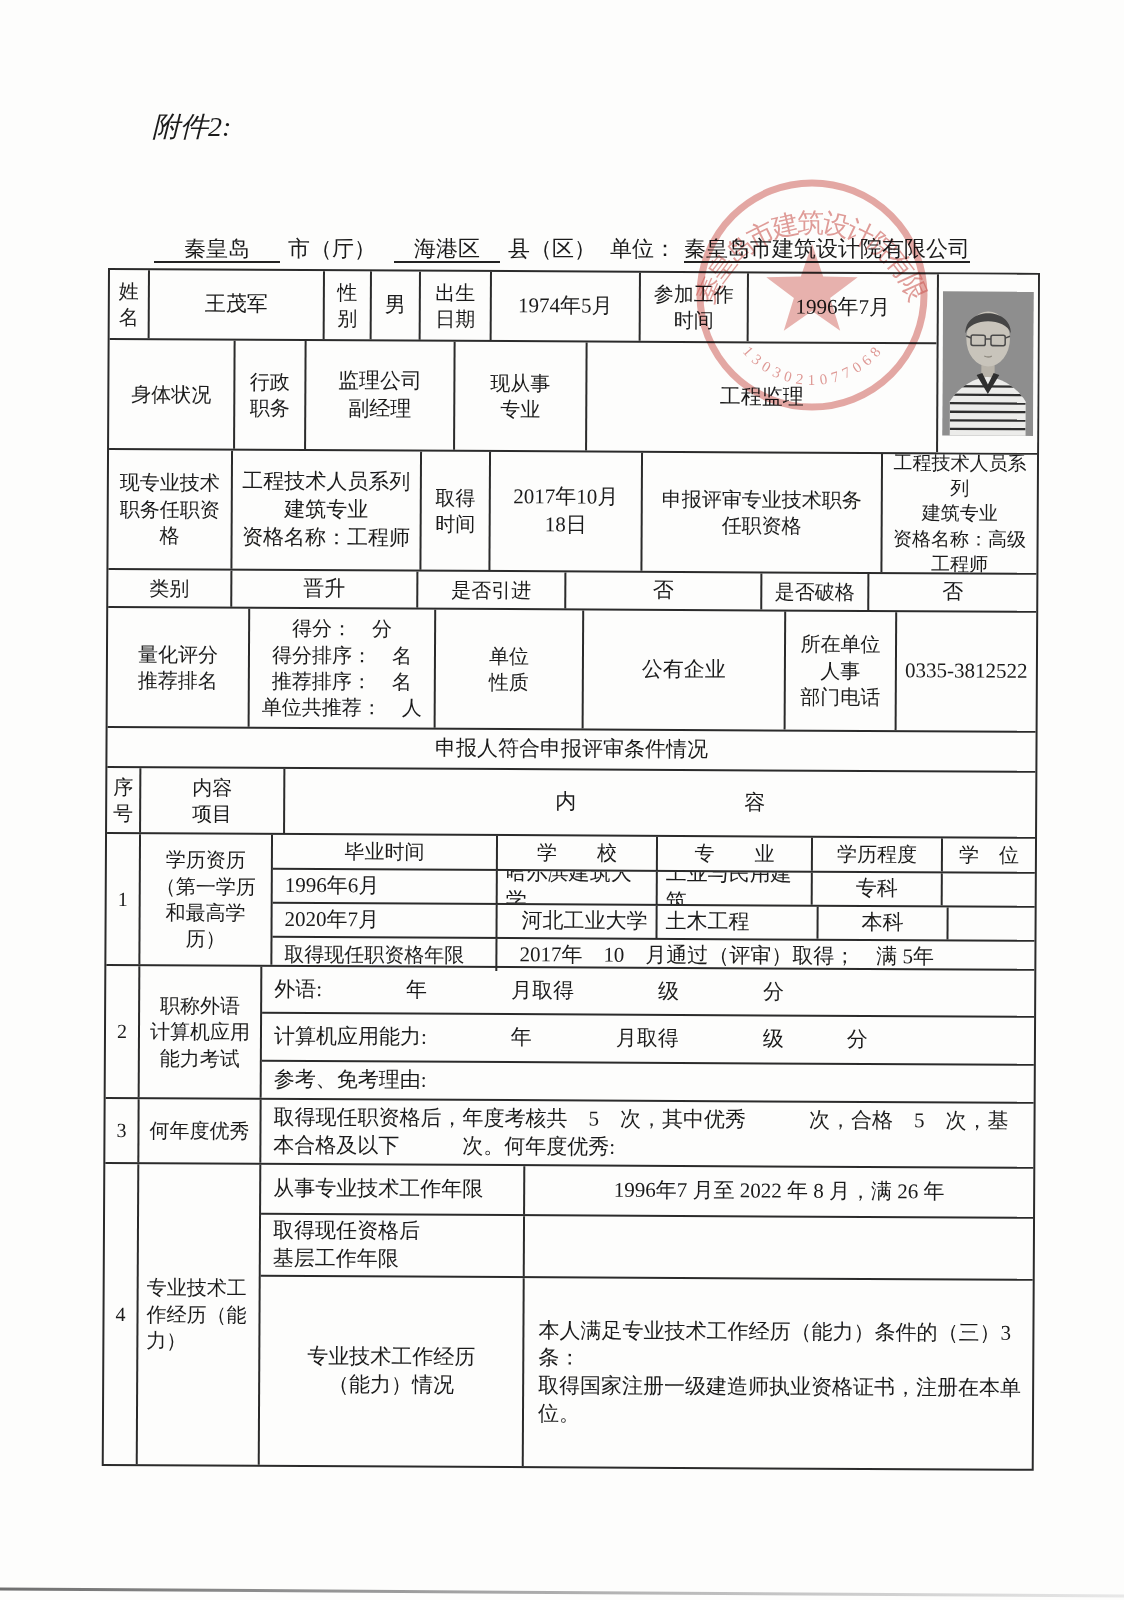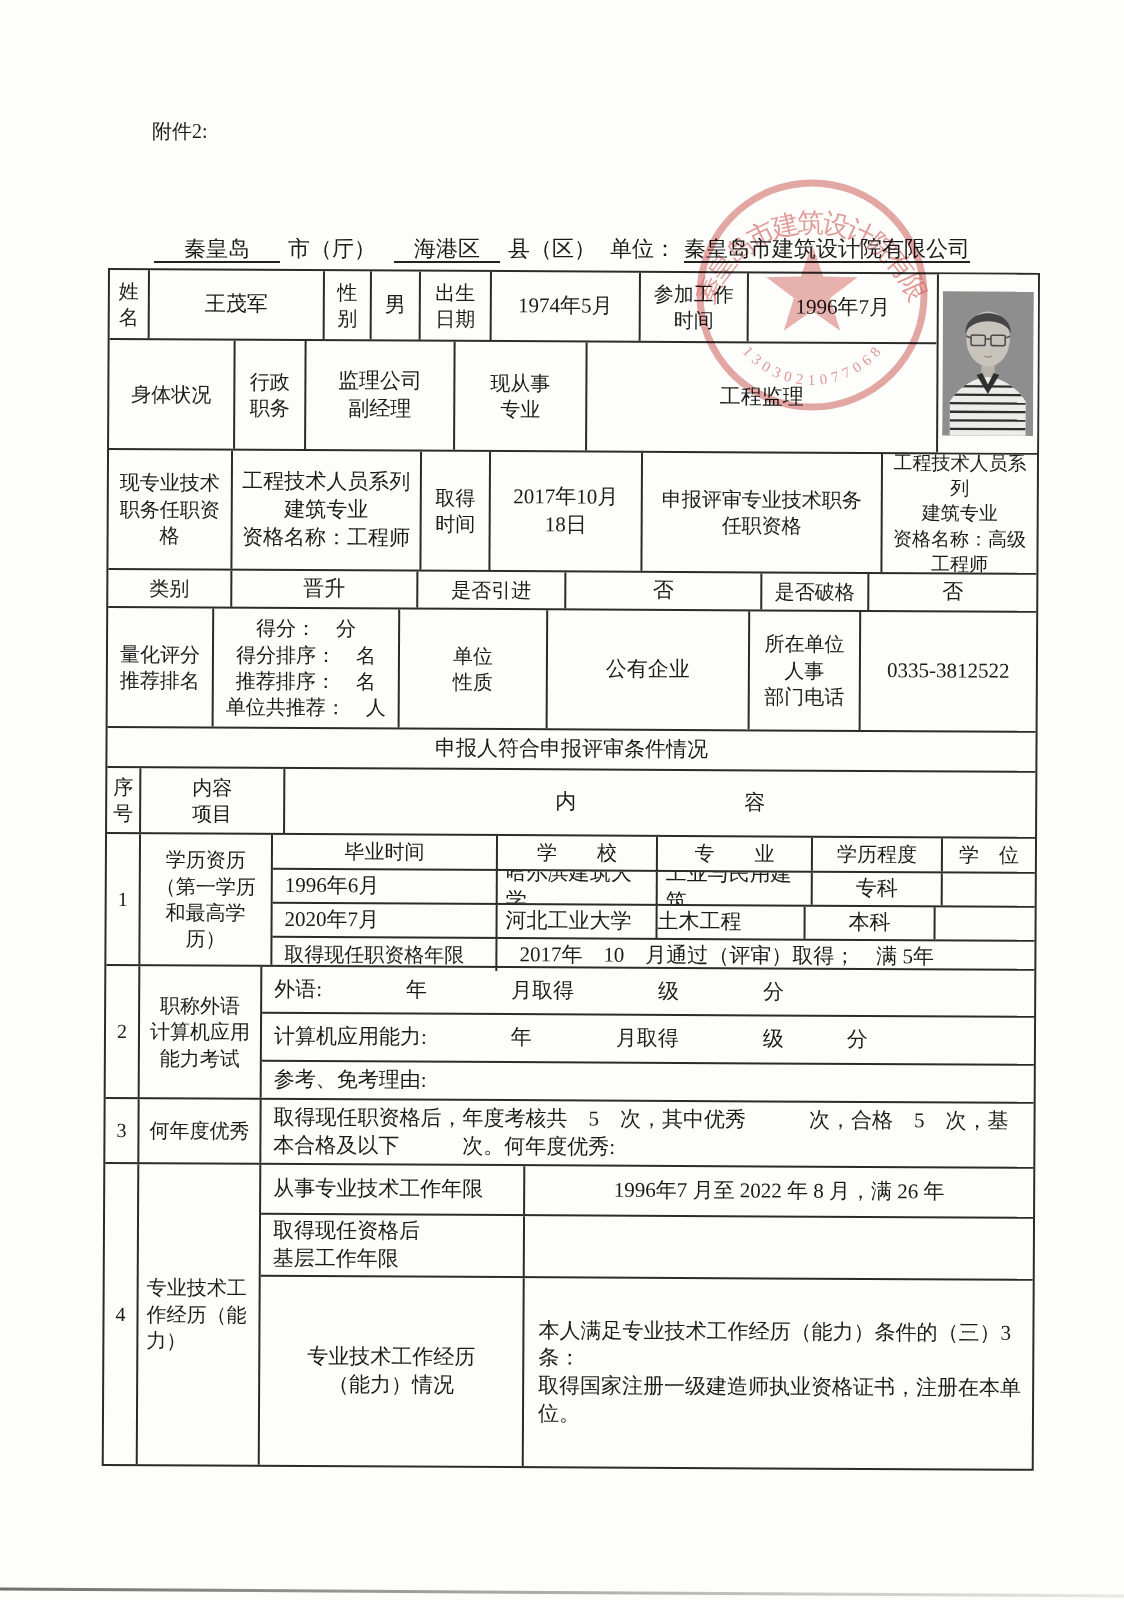--- a/index.html
+++ b/index.html
@@ -2,21 +2,21 @@
 <html><head>
 <meta charset="utf-8">
 <style>
   html,body{margin:0;padding:0;}
   .page{
     position:relative; width:1124px; height:1600px;
     background:#fdfdfc; overflow:hidden;
     font-family:"Liberation Serif","DejaVu Serif",serif;
     color:#1b1b1b;
   }
-  .attachment{position:absolute; left:152px; top:118px; font-size:20px;}
+  .attachment{position:absolute; left:152px; top:108px; font-size:28px;font-style:italic;}
   .title{position:absolute; left:0; top:182px; width:100%; text-align:center;
          font-size:27px; letter-spacing:1.5px;}
   .subtitle{position:absolute; left:0; top:234px; width:100%; text-align:center; font-size:22px;}
   .subtitle .u{border-bottom:2px solid #222;}
   .subtitle .seg{margin:0 4px;}
 
   .tbl{position:absolute; left:108px; top:268px; width:932px;
        border:2px solid #2b2b2b; transform:rotate(.3deg); transform-origin:0 0;
        box-sizing:border-box;}
   .row{display:flex; box-sizing:border-box;}
@@ -133,21 +133,21 @@
     <div class="row bt" style="height:38px">
       <div class="c" style="width:122px">类别</div>
       <div class="c bl val" style="width:186px">晋升</div>
       <div class="c bl" style="width:148px">是否引进</div>
       <div class="c bl val" style="width:196px">否</div>
       <div class="c bl" style="width:107px">是否破格</div>
       <div class="c bl val" style="flex:1">否</div>
     </div>
 
     <div class="row bt" style="height:120px">
-      <div class="c" style="width:104px">量化评分
+      <div class="c" style="width:140px">量化评分
 推荐排名</div>
       <div class="c bl" style="width:186px">得分：　分
 得分排序：　名
 推荐排序：　名
 单位共推荐：　人</div>
       <div class="c bl" style="width:148px">单位
 性质</div>
       <div class="c bl val" style="width:202px">公有企业</div>
       <div class="c bl" style="width:111px">所在单位
 人事
@@ -183,22 +183,22 @@
         </div>
         <div class="subrow bt" style="height:34px;flex:none">
           <div class="c left val" style="width:223px">1996年6月</div>
           <div class="c bl left val" style="width:160px;padding-left:8px">哈尔滨建筑大学</div>
           <div class="c bl left val" style="width:155px;padding-left:8px">工业与民用建筑</div>
           <div class="c bl val" style="width:130px">专科</div>
           <div class="c bl" style="flex:1"></div>
         </div>
         <div class="subrow bt" style="height:34px;flex:none">
           <div class="c left val" style="width:223px">2020年7月</div>
-          <div class="c bl left val" style="width:160px;padding-left:8px">河北工业大学</div>
-          <div class="c bl left val" style="width:148px;padding-left:0">土木工程</div>
+          <div class="c bl left val" style="width:160px;padding-left:24px">河北工业大学</div>
+          <div class="c bl left val" style="width:161px;padding-left:8px">土木工程</div>
           <div class="c bl val" style="width:130px">本科</div>
           <div class="c bl" style="flex:1"></div>
         </div>
         <div class="subrow bt">
           <div class="c left" style="width:223px">取得现任职资格年限</div>
           <div class="c bl left val" style="flex:1;padding-left:22px">2017年　10　月通过（评审）取得；　满 5年</div>
         </div>
       </div>
     </div>
 

